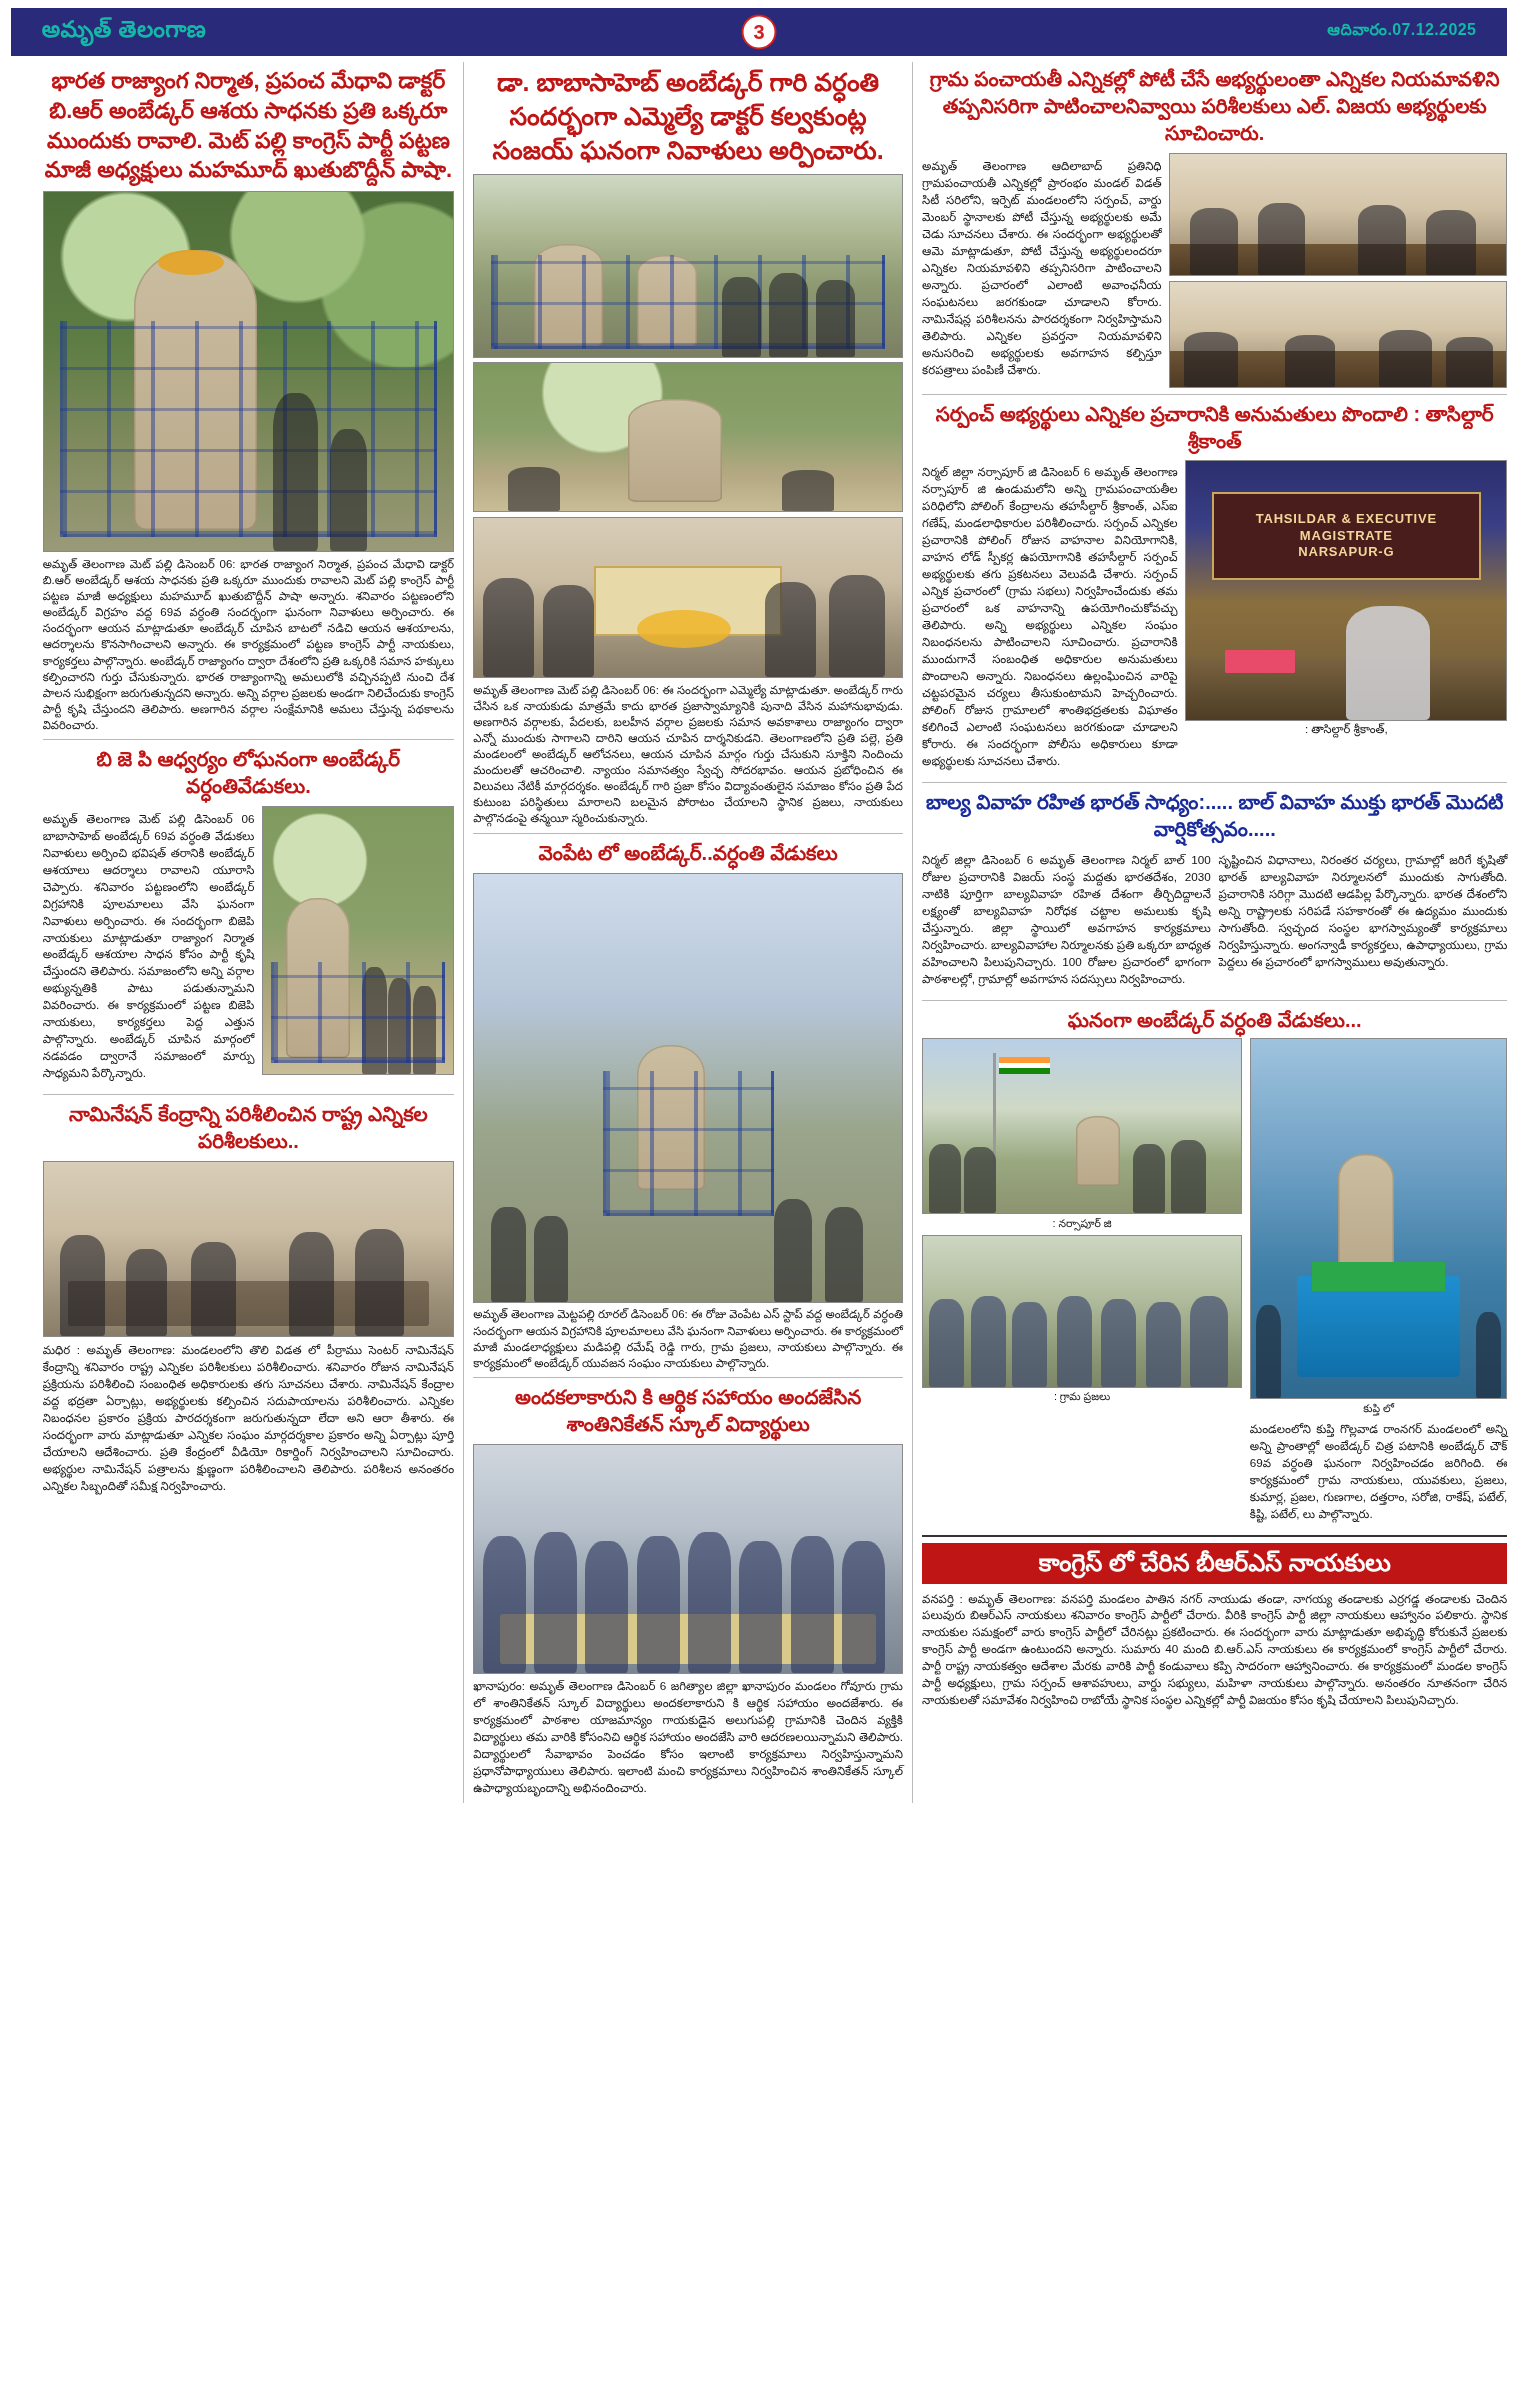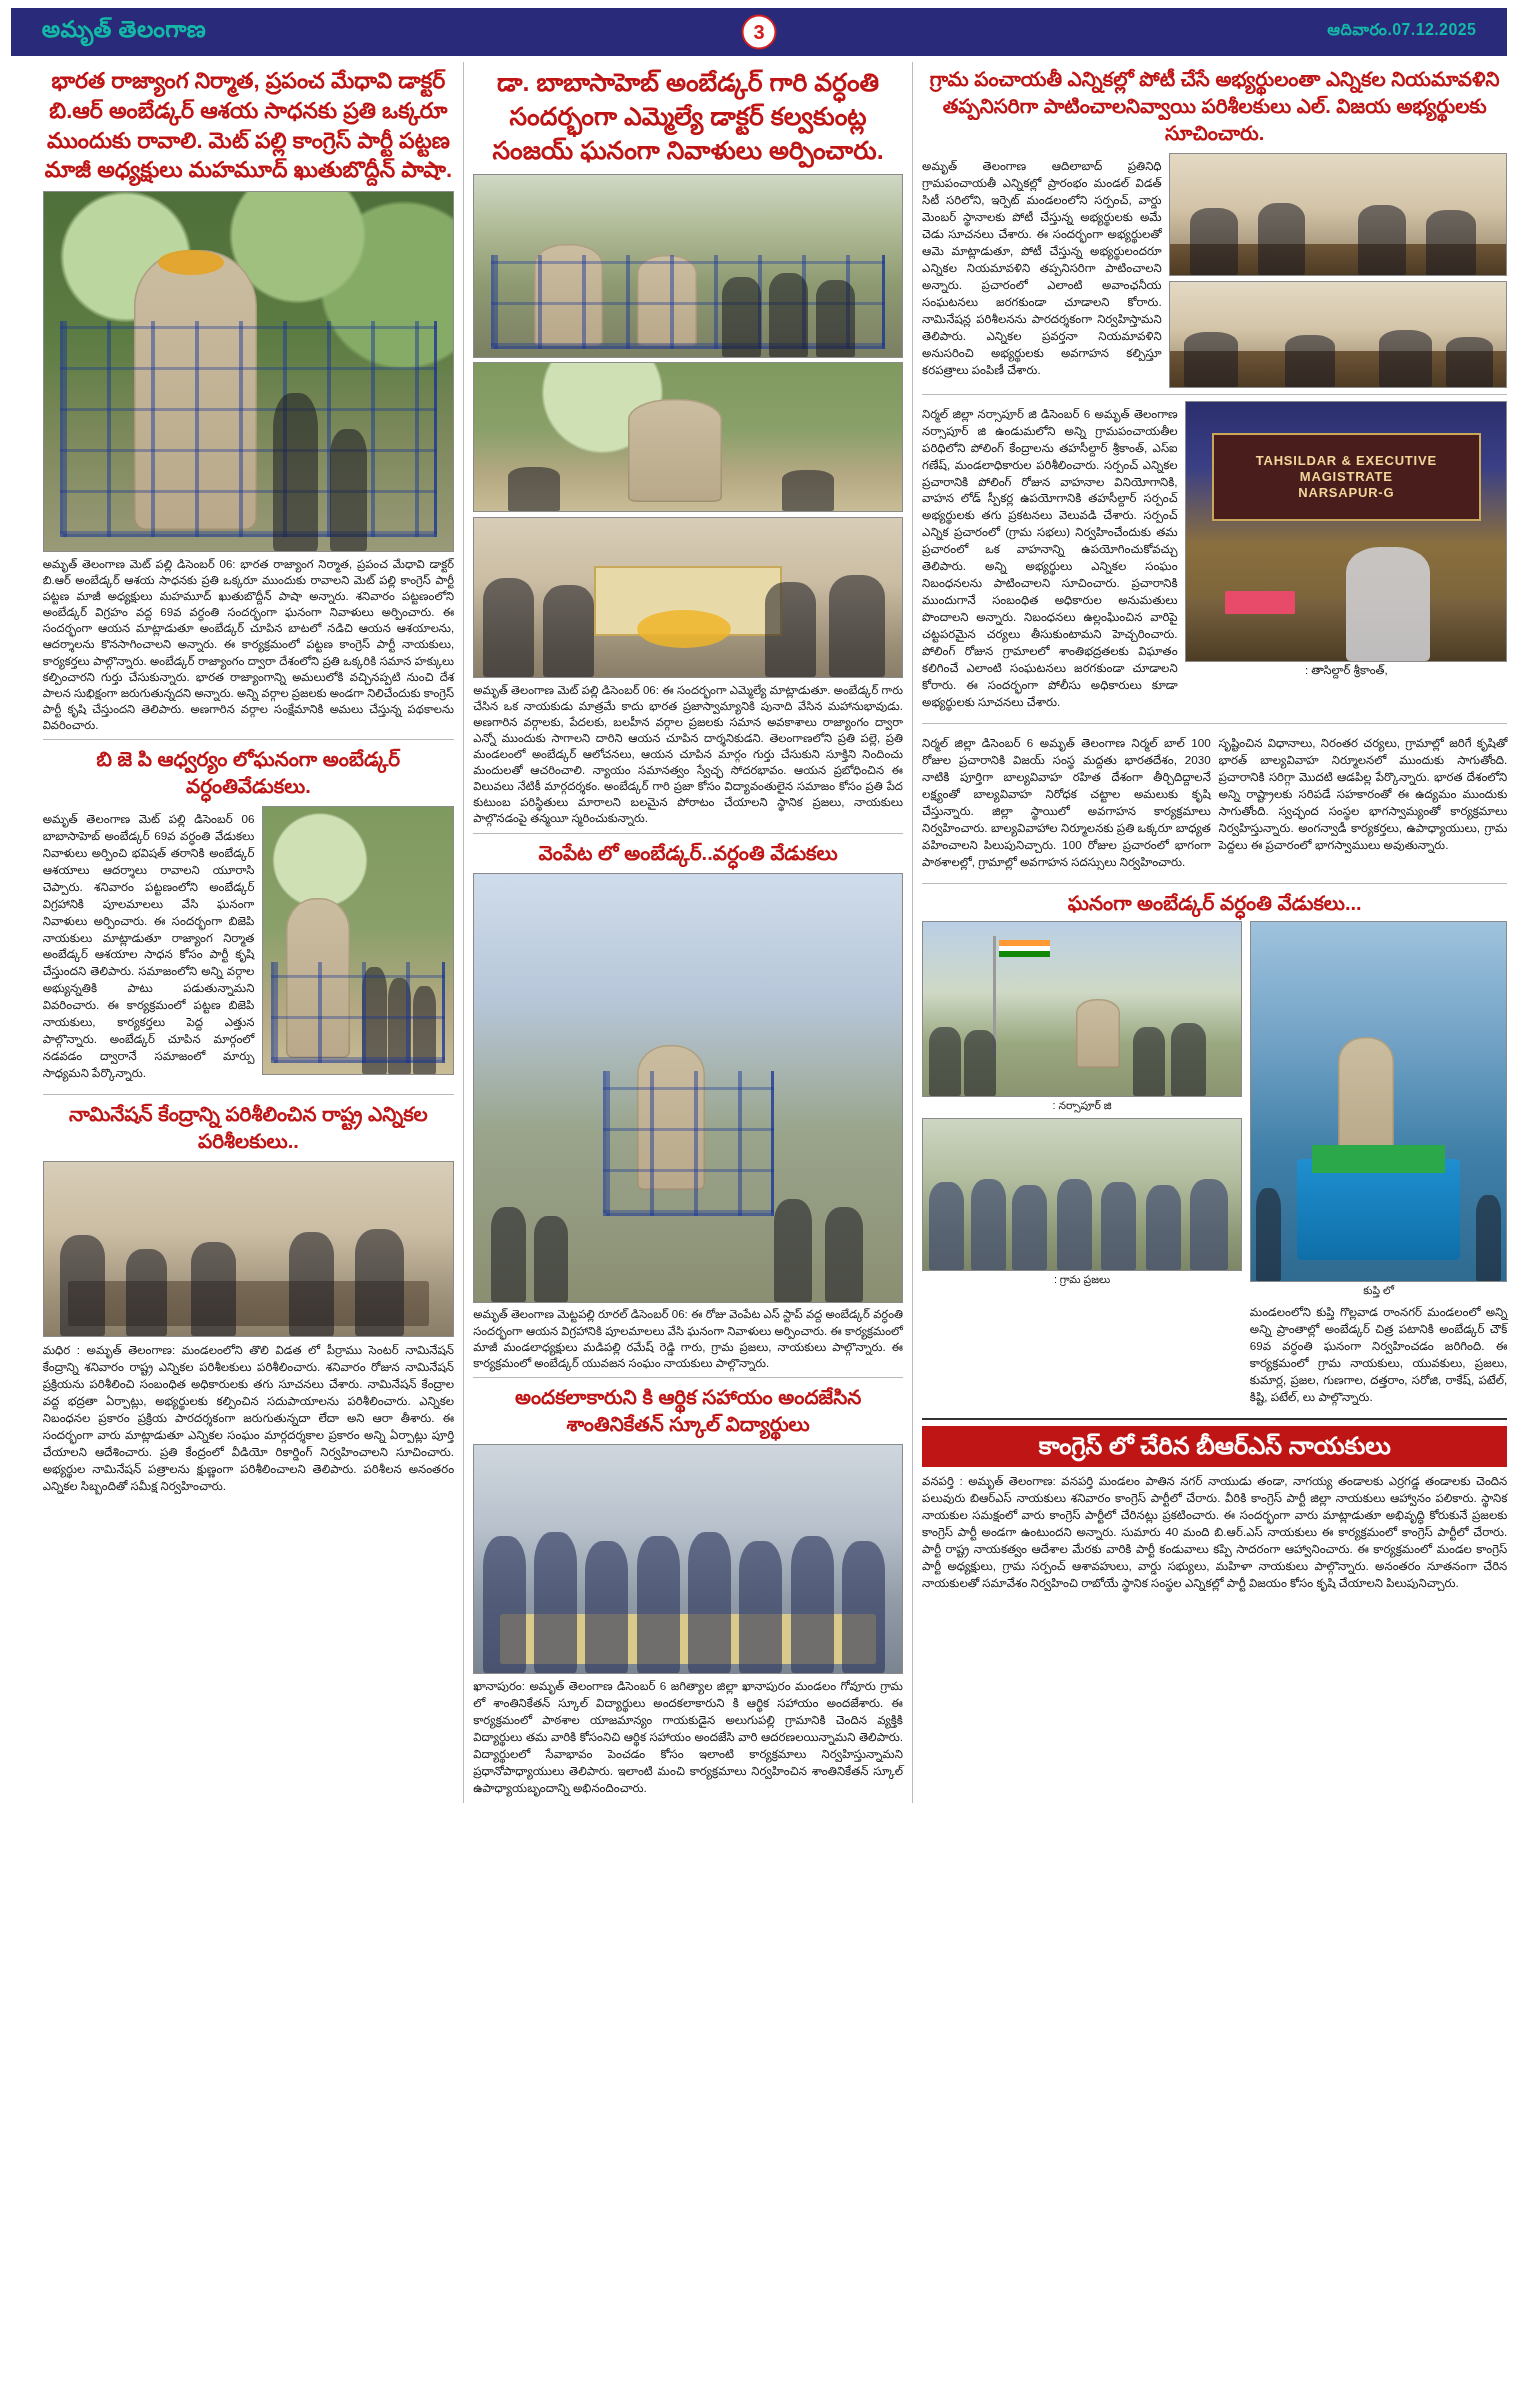--- a/index.html
+++ b/index.html
@@ -305,37 +305,39 @@
             <div class="fig" style="left:4%;width:16%;height:52%"></div>
             <div class="fig" style="left:34%;width:15%;height:50%"></div>
             <div class="fig" style="left:62%;width:16%;height:54%"></div>
             <div class="fig" style="left:82%;width:14%;height:48%"></div>
           </div>
         </div>
       </div>
 
       <div class="hr"></div>
 
+      <div class="sub-head">సర్పంచ్ అభ్యర్థులు ఎన్నికల ప్రచారానికి అనుమతులు పొందాలి : తాసిల్దార్ శ్రీకాంత్</div>
 
       <div class="grid2">
         <div class="body-text" style="flex:1">నిర్మల్ జిల్లా నర్సాపూర్ జి డిసెంబర్ 6 అమృత్ తెలంగాణ నర్సాపూర్ జి ఉండుమలోని అన్ని గ్రామపంచాయతీల పరిధిలోని పోలింగ్ కేంద్రాలను తహసీల్దార్ శ్రీకాంత్, ఎస్ఐ గణేష్, మండలాధికారుల పరిశీలించారు. సర్పంచ్ ఎన్నికల ప్రచారానికి పోలింగ్ రోజున వాహనాల వినియోగానికి, వాహన లోడ్ స్పీకర్ల ఉపయోగానికి తహసీల్దార్ సర్పంచ్ అభ్యర్థులకు తగు ప్రకటనలు వెలువడి చేశారు. సర్పంచ్ ఎన్నిక ప్రచారంలో (గ్రామ సభలు) నిర్వహించేందుకు తమ ప్రచారంలో ఒక వాహనాన్ని ఉపయోగించుకోవచ్చు తెలిపారు. అన్ని అభ్యర్థులు ఎన్నికల సంఘం నిబంధనలను పాటించాలని సూచించారు. ప్రచారానికి ముందుగానే సంబంధిత అధికారుల అనుమతులు పొందాలని అన్నారు. నిబంధనలు ఉల్లంఘించిన వారిపై చట్టపరమైన చర్యలు తీసుకుంటామని హెచ్చరించారు. పోలింగ్ రోజున గ్రామాలలో శాంతిభద్రతలకు విఘాతం కలిగించే ఎలాంటి సంఘటనలు జరగకుండా చూడాలని కోరారు. ఈ సందర్భంగా పోలీసు అధికారులు కూడా అభ్యర్థులకు సూచనలు చేశారు.</div>
         <div style="flex:none;width:322px">
           <div class="photo ph-banner" style="height:261px">
             <div class="sky"></div>
             <div class="board">TAHSILDAR &amp; EXECUTIVE MAGISTRATE<br>NARSAPUR-G</div>
             <div class="desk" style="height:24%;background:linear-gradient(#7a6340,#4d3d25)"></div>
             <div class="fig" style="left:50%;width:26%;height:44%;background:rgba(210,210,215,.85)"></div>
             <div style="position:absolute;left:12%;bottom:18%;width:22%;height:9%;background:#e84a6a;border-radius:1.5px"></div>
           </div>
           <div class="credit">: తాసిల్దార్ శ్రీకాంత్,</div>
         </div>
       </div>
 
       <div class="hr"></div>
 
+      <div class="sub-head blue">బాల్య వివాహ రహిత భారత్ సాధ్యం:..... బాల్ వివాహ ముక్తు భారత్ మొదటి వార్షికోత్సవం.....</div>
 
       <div class="grid2">
         <div class="body-text">నిర్మల్ జిల్లా డిసెంబర్ 6 అమృత్ తెలంగాణ నిర్మల్ బాల్ 100 రోజుల ప్రచారానికి విజయ్ సంస్థ మద్దతు భారతదేశం, 2030 నాటికి పూర్తిగా బాల్యవివాహ రహిత దేశంగా తీర్చిదిద్దాలనే లక్ష్యంతో బాల్యవివాహ నిరోధక చట్టాల అమలుకు కృషి చేస్తున్నారు. జిల్లా స్థాయిలో అవగాహన కార్యక్రమాలు నిర్వహించారు. బాల్యవివాహాల నిర్మూలనకు ప్రతి ఒక్కరూ బాధ్యత వహించాలని పిలుపునిచ్చారు. 100 రోజుల ప్రచారంలో భాగంగా పాఠశాలల్లో, గ్రామాల్లో అవగాహన సదస్సులు నిర్వహించారు.</div>
         <div class="body-text">సృష్టించిన విధానాలు, నిరంతర చర్యలు, గ్రామాల్లో జరిగే కృషితో భారత్ బాల్యవివాహ నిర్మూలనలో ముందుకు సాగుతోంది. ప్రచారానికి సరిగ్గా మొదటి ఆడపిల్ల పేర్కొన్నారు. భారత దేశంలోని అన్ని రాష్ట్రాలకు సరిపడే సహకారంతో ఈ ఉద్యమం ముందుకు సాగుతోంది. స్వచ్ఛంద సంస్థల భాగస్వామ్యంతో కార్యక్రమాలు నిర్వహిస్తున్నారు. అంగన్వాడీ కార్యకర్తలు, ఉపాధ్యాయులు, గ్రామ పెద్దలు ఈ ప్రచారంలో భాగస్వాములు అవుతున్నారు.</div>
       </div>
 
       <div class="hr"></div>
 
       <div class="sub-head">ఘనంగా అంబేడ్కర్ వర్ధంతి వేడుకలు...</div>
 

